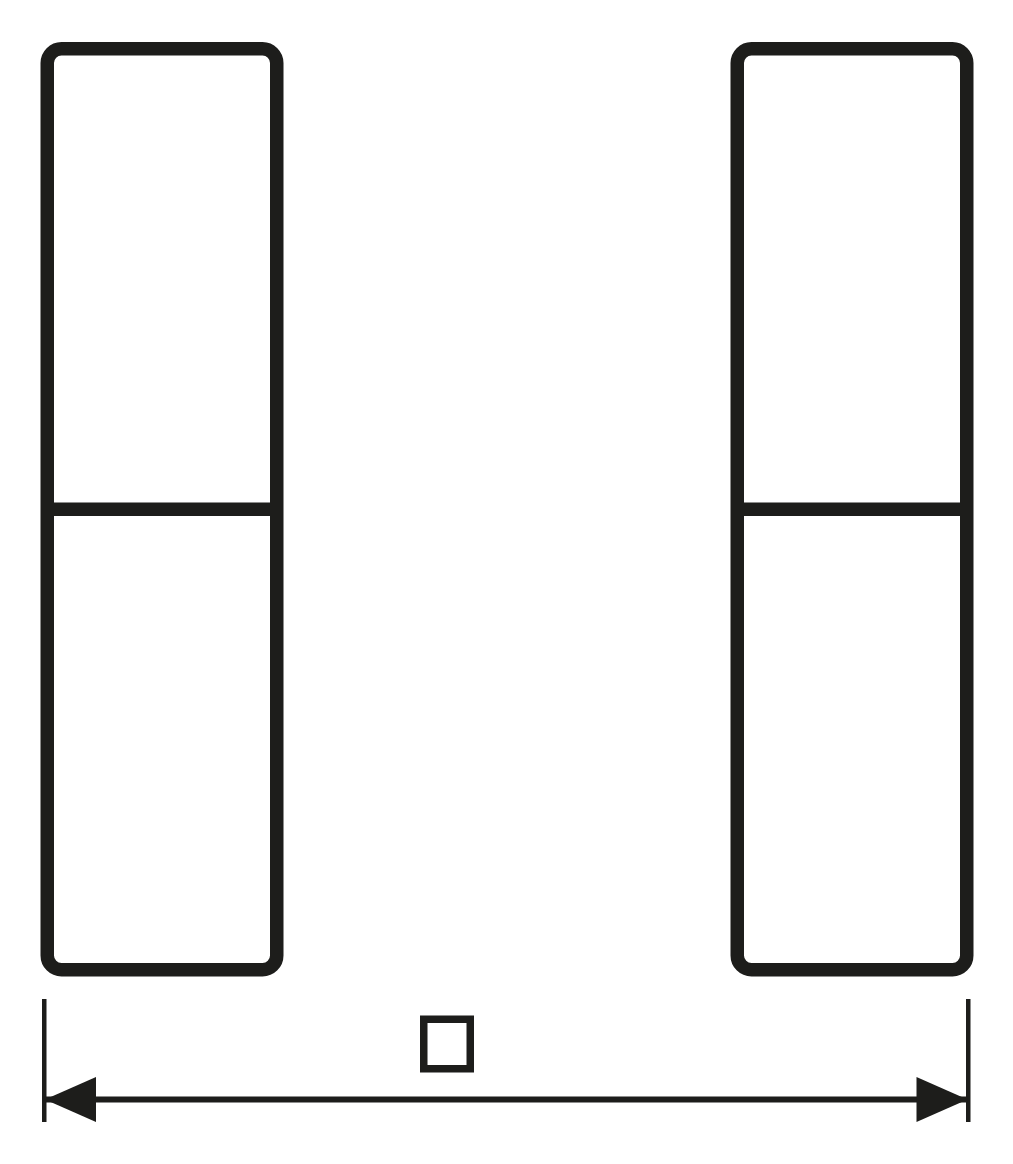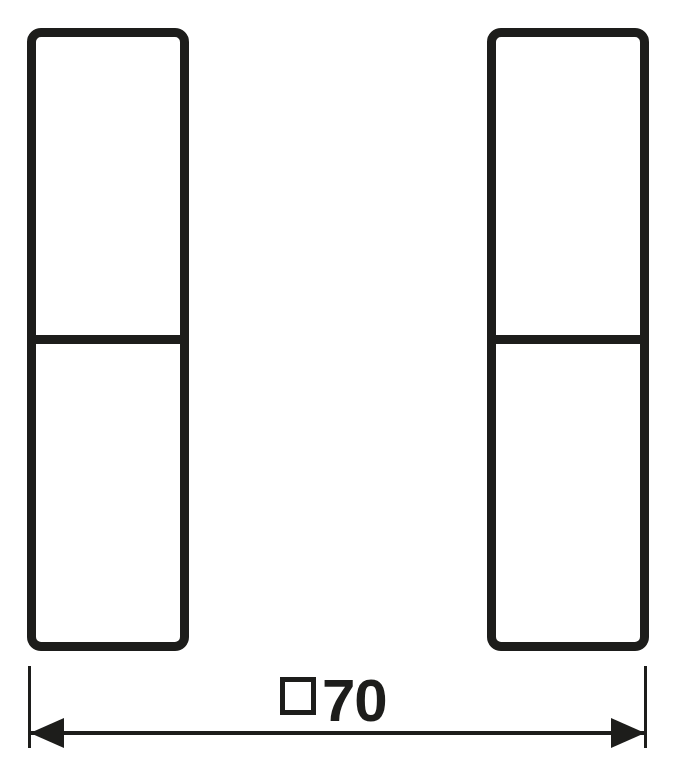--- a/index.html
+++ b/index.html
@@ -122,16 +122,15 @@
   </div>
 
   <div class="ext-line ext-left"></div>
   <div class="ext-line ext-right"></div>
   <div class="dim-line"></div>
   <div class="arrowhead arrowhead-left"></div>
   <div class="arrowhead arrowhead-right"></div>
 
   <div class="dim-label">
     <span class="square-symbol"></span>
-    <span class="dim-value">70</span>
   </div>
 
 </div>
 
 </body></html>

